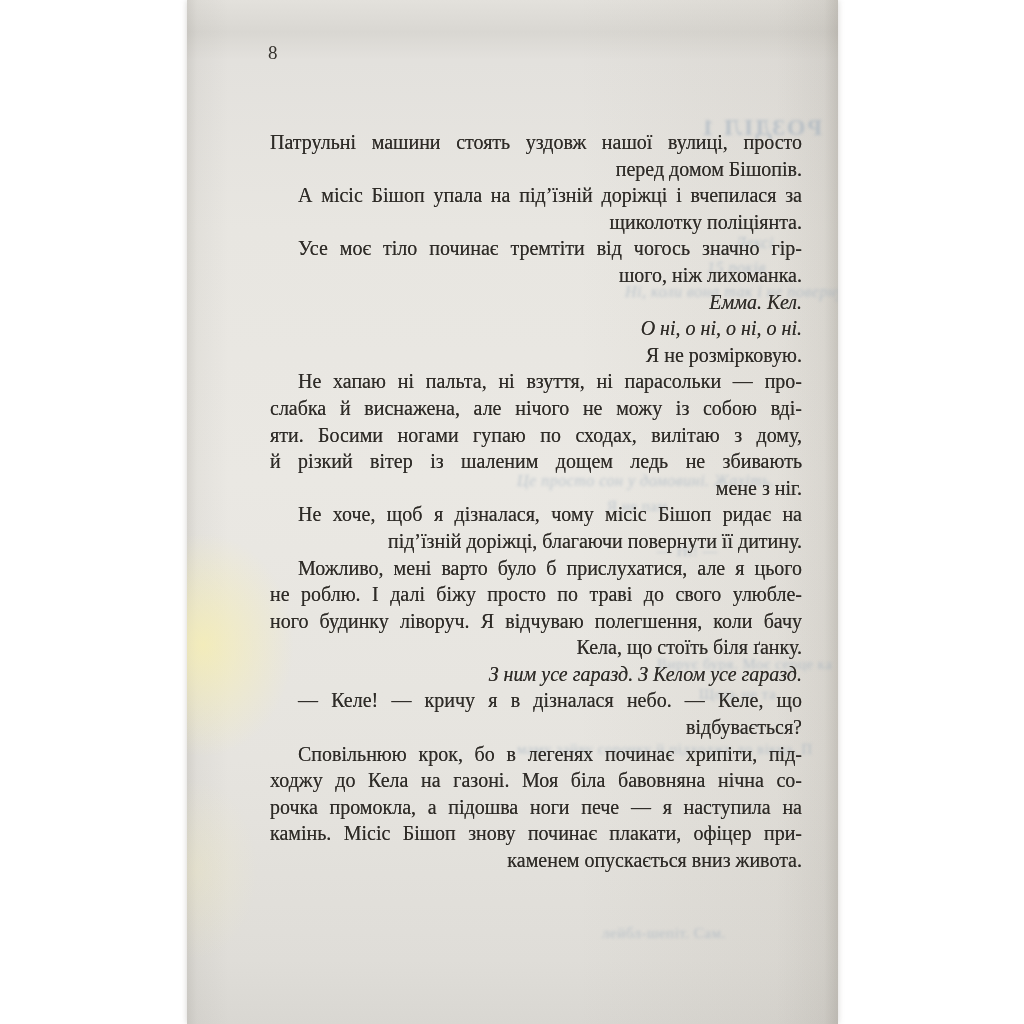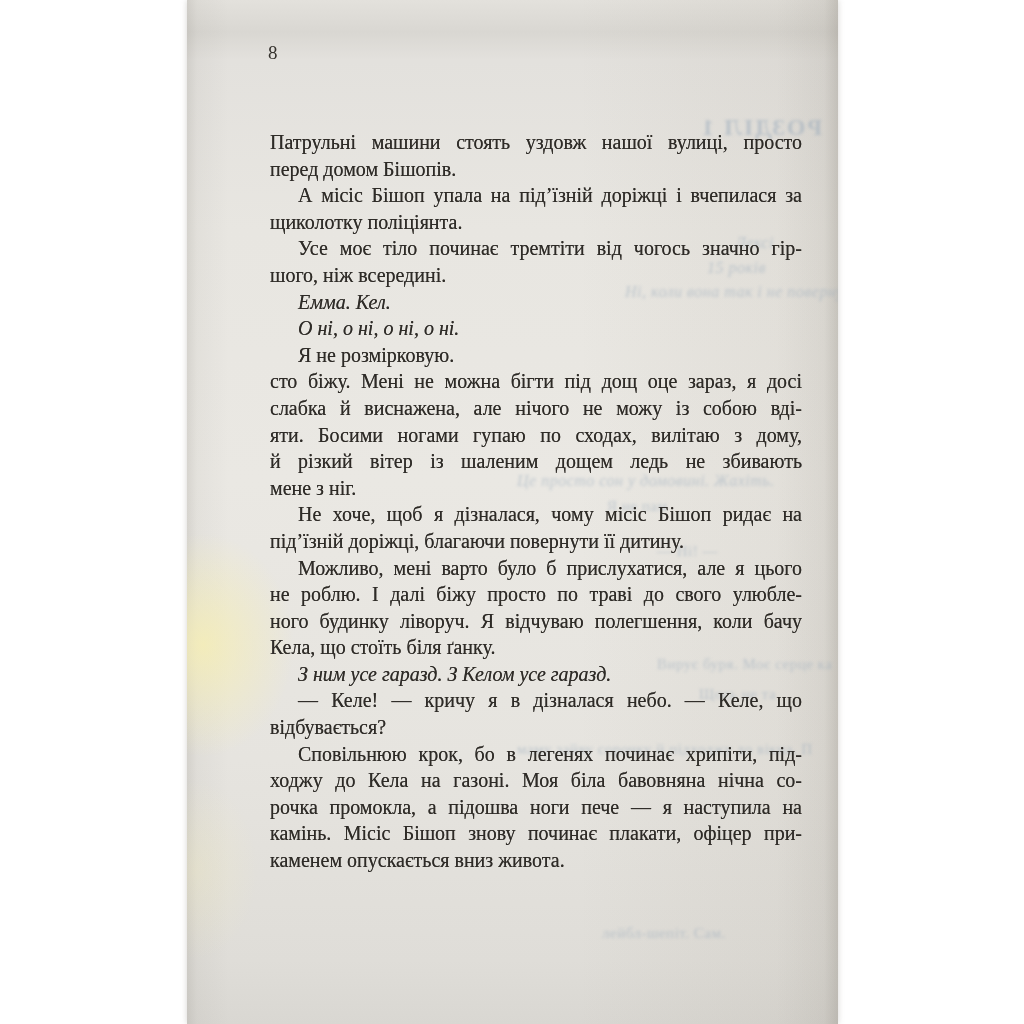--- a/index.html
+++ b/index.html
@@ -18,21 +18,21 @@
       linear-gradient(180deg, #e3e1dc 0px, #d9d7d2 32px, #e3e1dd 60px, #e8e6e1 230px, #eae8e3 480px, #e6e4df 760px, #dfddd8 960px, #d9d7d2 1024px);
     box-shadow:0 0 6px rgba(110,105,95,.28);
   }
   .page-number{
     position:absolute;left:81px;top:42px;font-size:19px;color:#35322d;letter-spacing:.5px;
   }
   .text-block{
     position:absolute;left:83px;top:95px;width:532px;
     font-size:20px;line-height:26.6px;color:#2e2b27;margin-top:34px;
   }
-  .line{text-align:left;text-shadow:0 0 .5px rgba(46,43,39,.75);}
+  .line{text-align:right;text-shadow:0 0 .5px rgba(46,43,39,.75);}
   .line.j{text-align:justify;text-align-last:justify;}
   .line.it{font-style:italic;font-family:Liberation Serif, serif;}
   .line.ind{padding-left:28px;}
   .ghost-layer{position:absolute;left:0;top:0;width:651px;height:1024px;pointer-events:none;}
   .ghost{
     position:absolute;color:#96a8ba;opacity:.5;filter:blur(1.4px);
     white-space:nowrap;letter-spacing:.5px;
   }
   .ghost.it{font-style:italic;}
   .ghost.b{font-weight:bold;letter-spacing:2px;}
@@ -56,25 +56,25 @@
         <div class="ghost" style="left: 330px; top: 741px; font-size: 15px;">маму зайву сорочку й підходжу до вікна. П</div>
         <div class="ghost" style="left: 415px; top: 925px; font-size: 15px;">лейбл-шепіт. Сам.</div>
       </div>
     <div class="page-number">8</div>
     <div class="text-block">
         <div class="line j">Патрульні машини стоять уздовж нашої вулиці, просто</div>
         <div class="line">перед домом Бішопів.</div>
         <div class="line j ind">А місіс Бішоп упала на під’їзній доріжці і вчепилася за</div>
         <div class="line">щиколотку поліціянта.</div>
         <div class="line j ind">Усе моє тіло починає тремтіти від чогось значно гір-</div>
-        <div class="line">шого, ніж всередині.</div>
+        <div class="line">шого, ніж лихоманка.</div>
         <div class="line it ind">Емма. Кел.</div>
         <div class="line it ind">О ні, о ні, о ні, о ні.</div>
         <div class="line ind">Я не розмірковую.</div>
-        <div class="line j">сто біжу. Мені не можна бігти під дощ оце зараз, я досі</div>
+        <div class="line j ind">Не хапаю ні пальта, ні взуття, ні парасольки — про-</div>
         <div class="line j">слабка й виснажена, але нічого не можу із собою вді-</div>
         <div class="line j">яти. Босими ногами гупаю по сходах, вилітаю з дому,</div>
         <div class="line j">й різкий вітер із шаленим дощем ледь не збивають</div>
         <div class="line">мене з ніг.</div>
         <div class="line j ind">Не хоче, щоб я дізналася, чому місіс Бішоп ридає на</div>
         <div class="line">під’їзній доріжці, благаючи повернути її дитину.</div>
         <div class="line j ind">Можливо, мені варто було б прислухатися, але я цього</div>
         <div class="line j">не роблю. І далі біжу просто по траві до свого улюбле-</div>
         <div class="line j">ного будинку ліворуч. Я відчуваю полегшення, коли бачу</div>
         <div class="line">Кела, що стоїть біля ґанку.</div>

